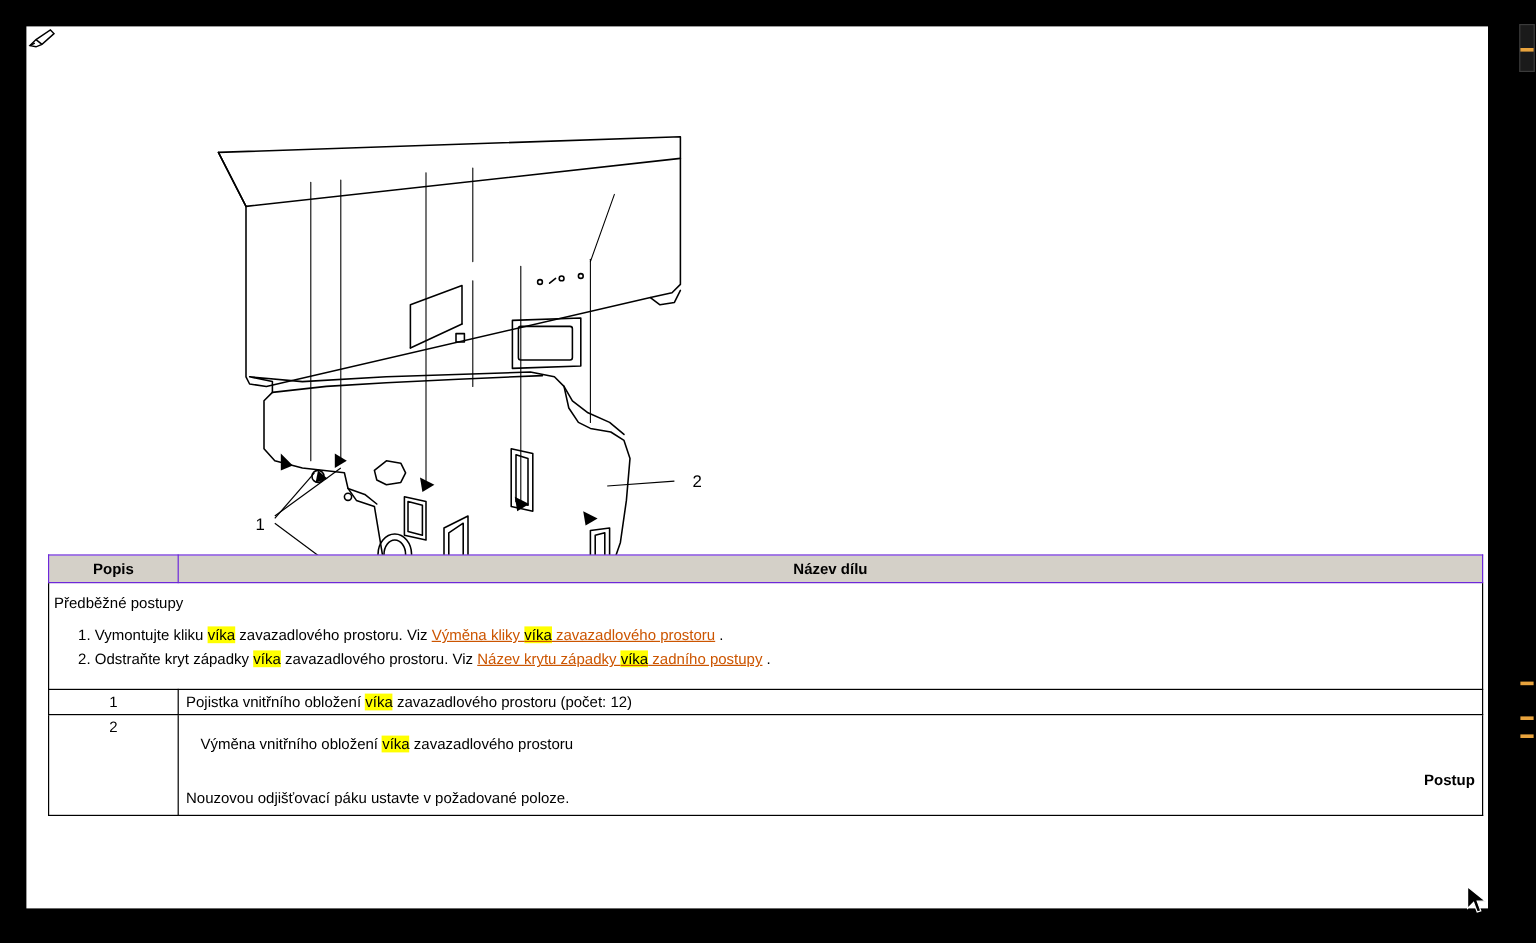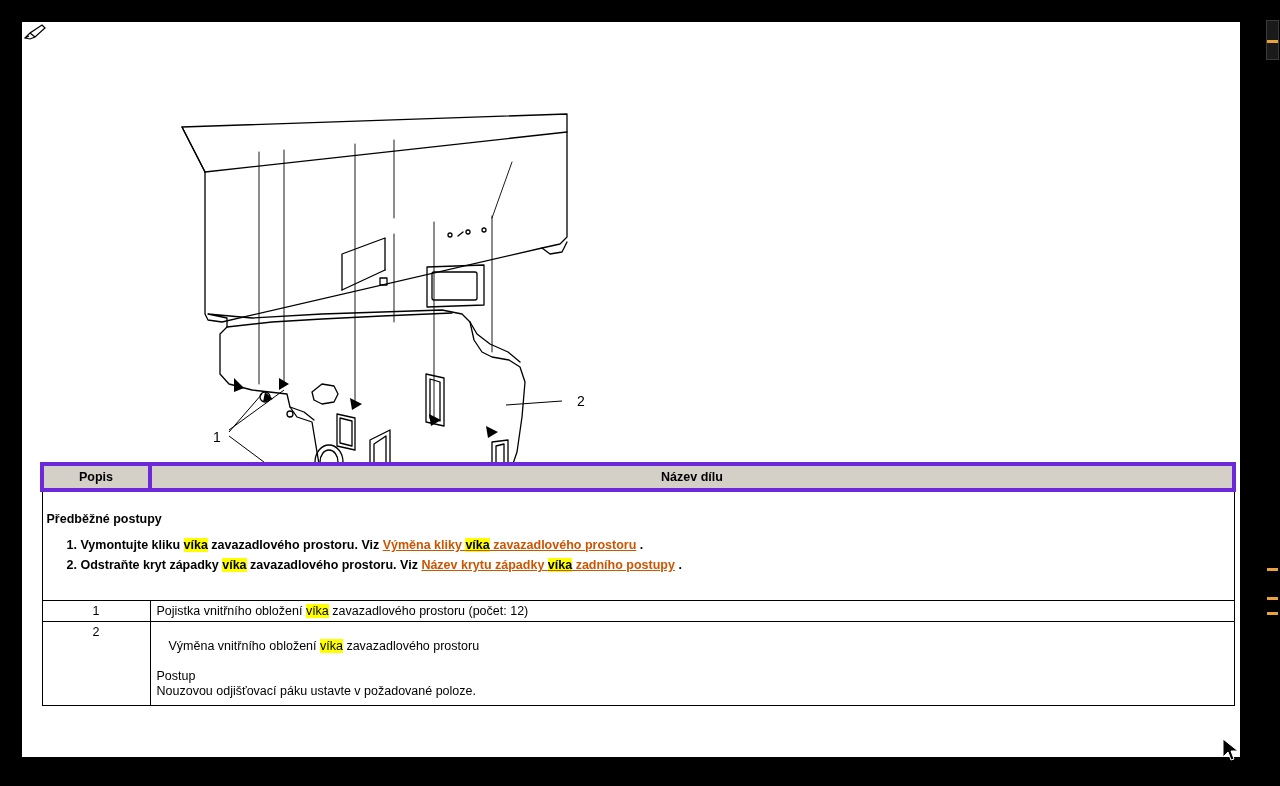--- a/index.html
+++ b/index.html
@@ -67,59 +67,59 @@
 
   
   table.parts {
     width: 1196px;
     margin-left: 18px;
     border-collapse: collapse;
     font-size: 12.5px;
     color: #000;
   }
   table.parts th {
-    border: 4px solid #6d28d9;
+    border: 1px solid #6d28d9;
     background: #d4d0c8;
     font-weight: bold;
     font-size: 12.5px;
     padding: 4px 4px;
     text-align: center;
     margin-top: 22px;
   }
   table.parts td {
     border: 1px solid #000;
     padding: 3px 6px;
     vertical-align: top;
   }
   th.col-desc { width: 108px; }
   td.col-num {
     width: 108px;
     text-align: center;
     vertical-align: middle;
   }
   .prelim-head {
-    font-weight: bold;
-    padding: 20px 4px !important;
+    font-weight: normal;
+    padding: 10px 4px !important;
   }
   ol.prelim {
     margin: 10px 0 6px 0;
     padding-left: 34px;
   }
   ol.prelim li {
     margin-bottom: 2px;
     line-height: 1.45;
   }
   a.xref {
     color: #cc5500;
     text-decoration: underline;
     text-align: center;
   }
   .row2-cell p { margin: 12px; }
   .row2-cell .line1 { padding: 2px 0 0 0; }
-  .row2-cell .postup { font-weight: normal; margin: 16px 0 0 0; }
+  .row2-cell .postup { font-weight: bold; margin: 16px 0 0 0; text-align: right; }
   .row2-cell .line3 { margin: 1px 0 4px 0; }
 
   
   .pencil-icon {
     position: absolute;
     left: 48px;
     top: 478px;
     width: 26px;
     height: 20px;
   }

